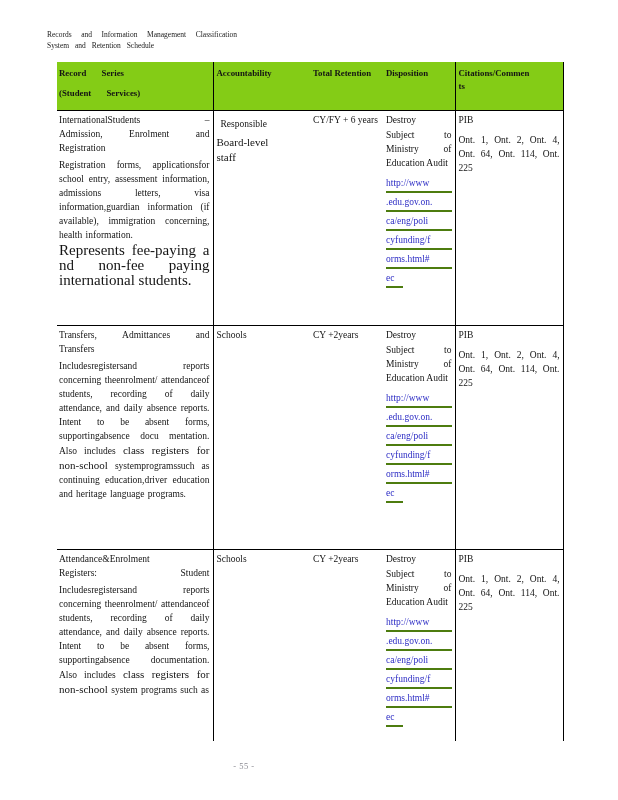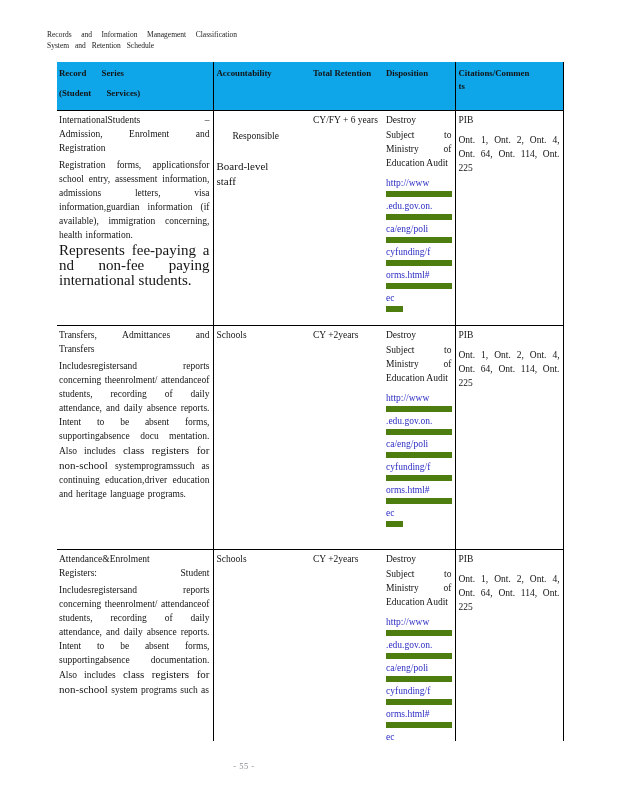--- a/index.html
+++ b/index.html
@@ -13,39 +13,39 @@
   .dh1{text-align:justify;text-align-last:justify;}
   .dh2{word-spacing:4px;}
 
   
   #tablewrap{position:absolute;left:57px;top:62px;width:508px;height:679px;overflow:hidden;}
   table{border-collapse:collapse;table-layout:fixed;width:506px;}
   td{vertical-align:top;padding:2px 3px 2px 3px;font-size:9.5px;line-height:14px;}
   td.c1{padding-left:2px;border-right:1px solid #000;}
   td.c4{border-right:1px solid #000;margin-top:45px;}
   td.c5{border-right:1px solid #000;}
-  tr.hdr td{background:#0ea5e9;border-bottom:1px solid #000;padding-top:5px;}
+  tr.hdr td{background:#84cc16;border-bottom:1px solid #000;padding-top:5px;}
   tr.r1 td, tr.r2 td{border-bottom:1px solid #000;}
   .hcell{font-weight:bold;font-size:8.8px;line-height:13px;}
   .hline + .hline{margin-top:7px;}
   .hws{word-spacing:13px;}
 
   .tline{text-align:justify;}
   .tline:not(:last-child){text-align-last:justify;}
   .tline:last-child{word-spacing:5px;}
   .body{text-align:justify;word-spacing:1px;margin:3px 0 0 0;}
   .em{font-size:11px;}
   .emblock{font-size:15px;line-height:15px;text-align:justify;margin:1px 0 0 0;}
-  .accline{margin:16px;}
+  .accline{margin:4px;}
   .accem{font-size:11px;line-height:15px;}
 
   .disp .d1{margin:0;}
   .disp .d2{text-align:justify;margin:1px 0 0 0;}
   .doclink{display:block;margin-top:7px;text-decoration:none;cursor:pointer;}
-  .linkline{display:block;color:#2B2BC4;border-bottom:6px solid #4d7c0f;line-height:13px;margin-top:3px;padding-bottom:1px;}
+  .linkline{display:block;color:#2B2BC4;border-bottom:2px solid #4d7c0f;line-height:13px;margin-top:3px;padding-bottom:1px;}
   .linkline.short{display:inline-block;width:auto;padding-right:9px;}
 
   .cit .cit2{text-align:justify;margin-top:6px;}
 
   .pagenum{position:absolute;left:0;top:761px;width:488px;text-align:center;
     font-size:8.5px;color:#8A8A92;letter-spacing:0.5px;}
 </style>
 </head>
 <body>
 

